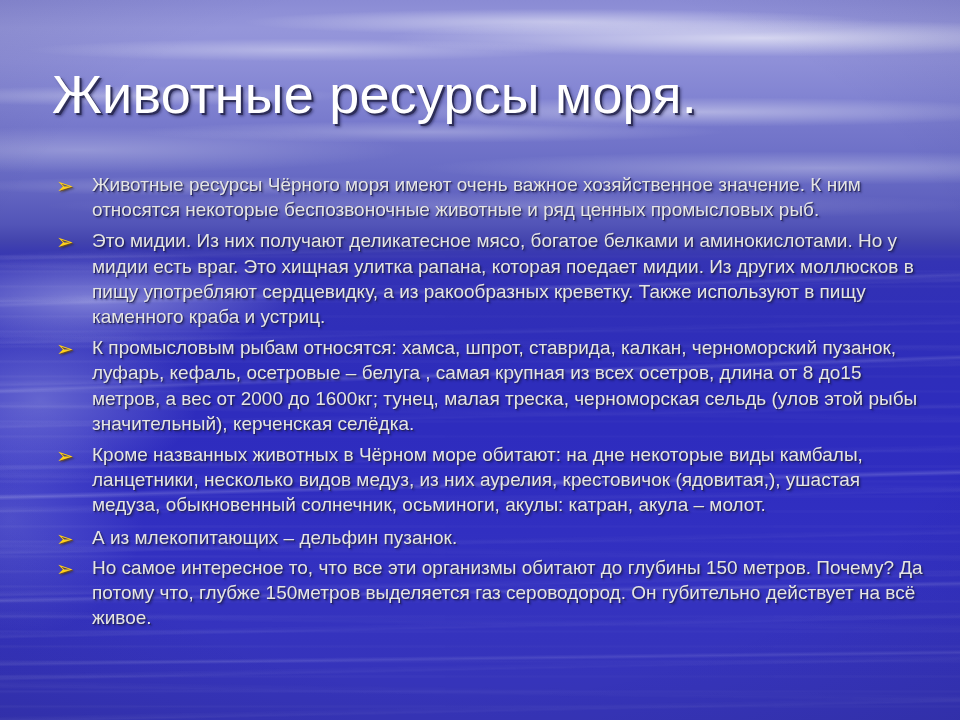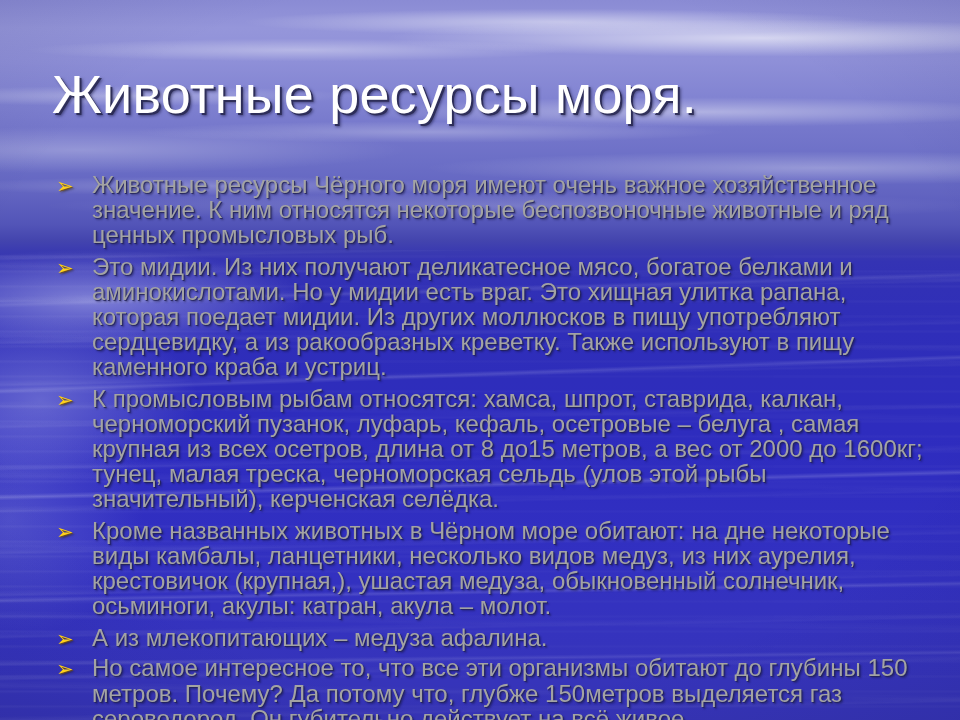--- a/index.html
+++ b/index.html
@@ -151,23 +151,23 @@
     color: #ffd11a;
     text-align: left;
     padding-top: 1px;
     text-shadow:
        1px 1px 0 rgba(120,80,0,.75),
        2px 2px 2px rgba(40,30,0,.5);
   }
 
   .bullet-text {
     flex: 1 1 auto;
-    font-size: 24px;
+    font-size: 19px;
     line-height: 25.2px;
-    color: #a3a3a3;
+    color: #e5e5e5;
     text-shadow:
        1px 1px 0 rgba(35,35,85,.8),
        2px 2px 2px rgba(15,15,55,.45);
   }
 
   
   .r1 { margin-top: 0px; }
   .r2 { margin-top: 6px; }
   .r3 { margin-top: 6px; }
   .r4 { margin-top: 6px; }
@@ -202,26 +202,26 @@
         <span class="bullet-text"> Это мидии. Из них получают деликатесное мясо, богатое белками и аминокислотами.  Но у мидии есть враг. Это хищная улитка рапана, которая поедает мидии. Из других моллюсков  в пищу  употребляют сердцевидку, а из ракообразных креветку.  Также используют в пищу каменного краба и устриц.</span>
       </div>
 
       <div class="bullet-row r3">
         <span class="bullet-mark">➢</span>
         <span class="bullet-text">  К промысловым рыбам относятся: хамса, шпрот, ставрида, калкан, черноморский пузанок, луфарь, кефаль, осетровые – белуга , самая крупная из всех осетров, длина от 8 до15 метров, а вес от 2000 до 1600кг;  тунец, малая треска, черноморская сельдь (улов этой рыбы значительный), керченская селёдка.</span>
       </div>
 
       <div class="bullet-row r4">
         <span class="bullet-mark">➢</span>
-        <span class="bullet-text">  Кроме названных животных в Чёрном  море обитают: на дне некоторые виды камбалы, ланцетники, несколько видов медуз, из них аурелия, крестовичок (крупная,), ушастая медуза, обыкновенный солнечник, осьминоги, акулы: катран, акула – молот.</span>
+        <span class="bullet-text">  Кроме названных животных в Чёрном  море обитают: на дне некоторые виды камбалы, ланцетники, несколько видов медуз, из них аурелия, крестовичок (ядовитая,), ушастая медуза, обыкновенный солнечник, осьминоги, акулы: катран, акула – молот.</span>
       </div>
 
       <div class="bullet-row r5">
         <span class="bullet-mark">➢</span>
-        <span class="bullet-text">   А из млекопитающих – медуза афалина.</span>
+        <span class="bullet-text">   А из млекопитающих – дельфин пузанок.</span>
       </div>
 
       <div class="bullet-row r6">
         <span class="bullet-mark">➢</span>
         <span class="bullet-text">   Но самое интересное то, что все эти организмы обитают до глубины 150 метров.  Почему? Да потому что, глубже 150метров выделяется газ сероводород. Он губительно действует на всё живое.</span>
       </div>
 
     </div>
   </div>
 </div>

